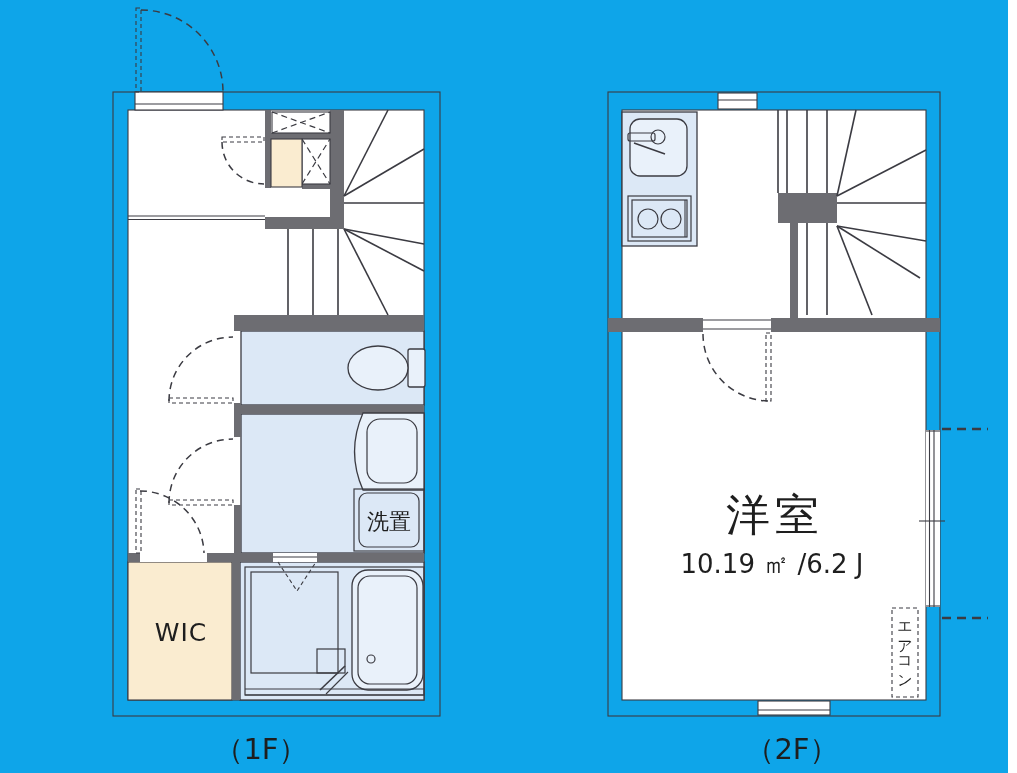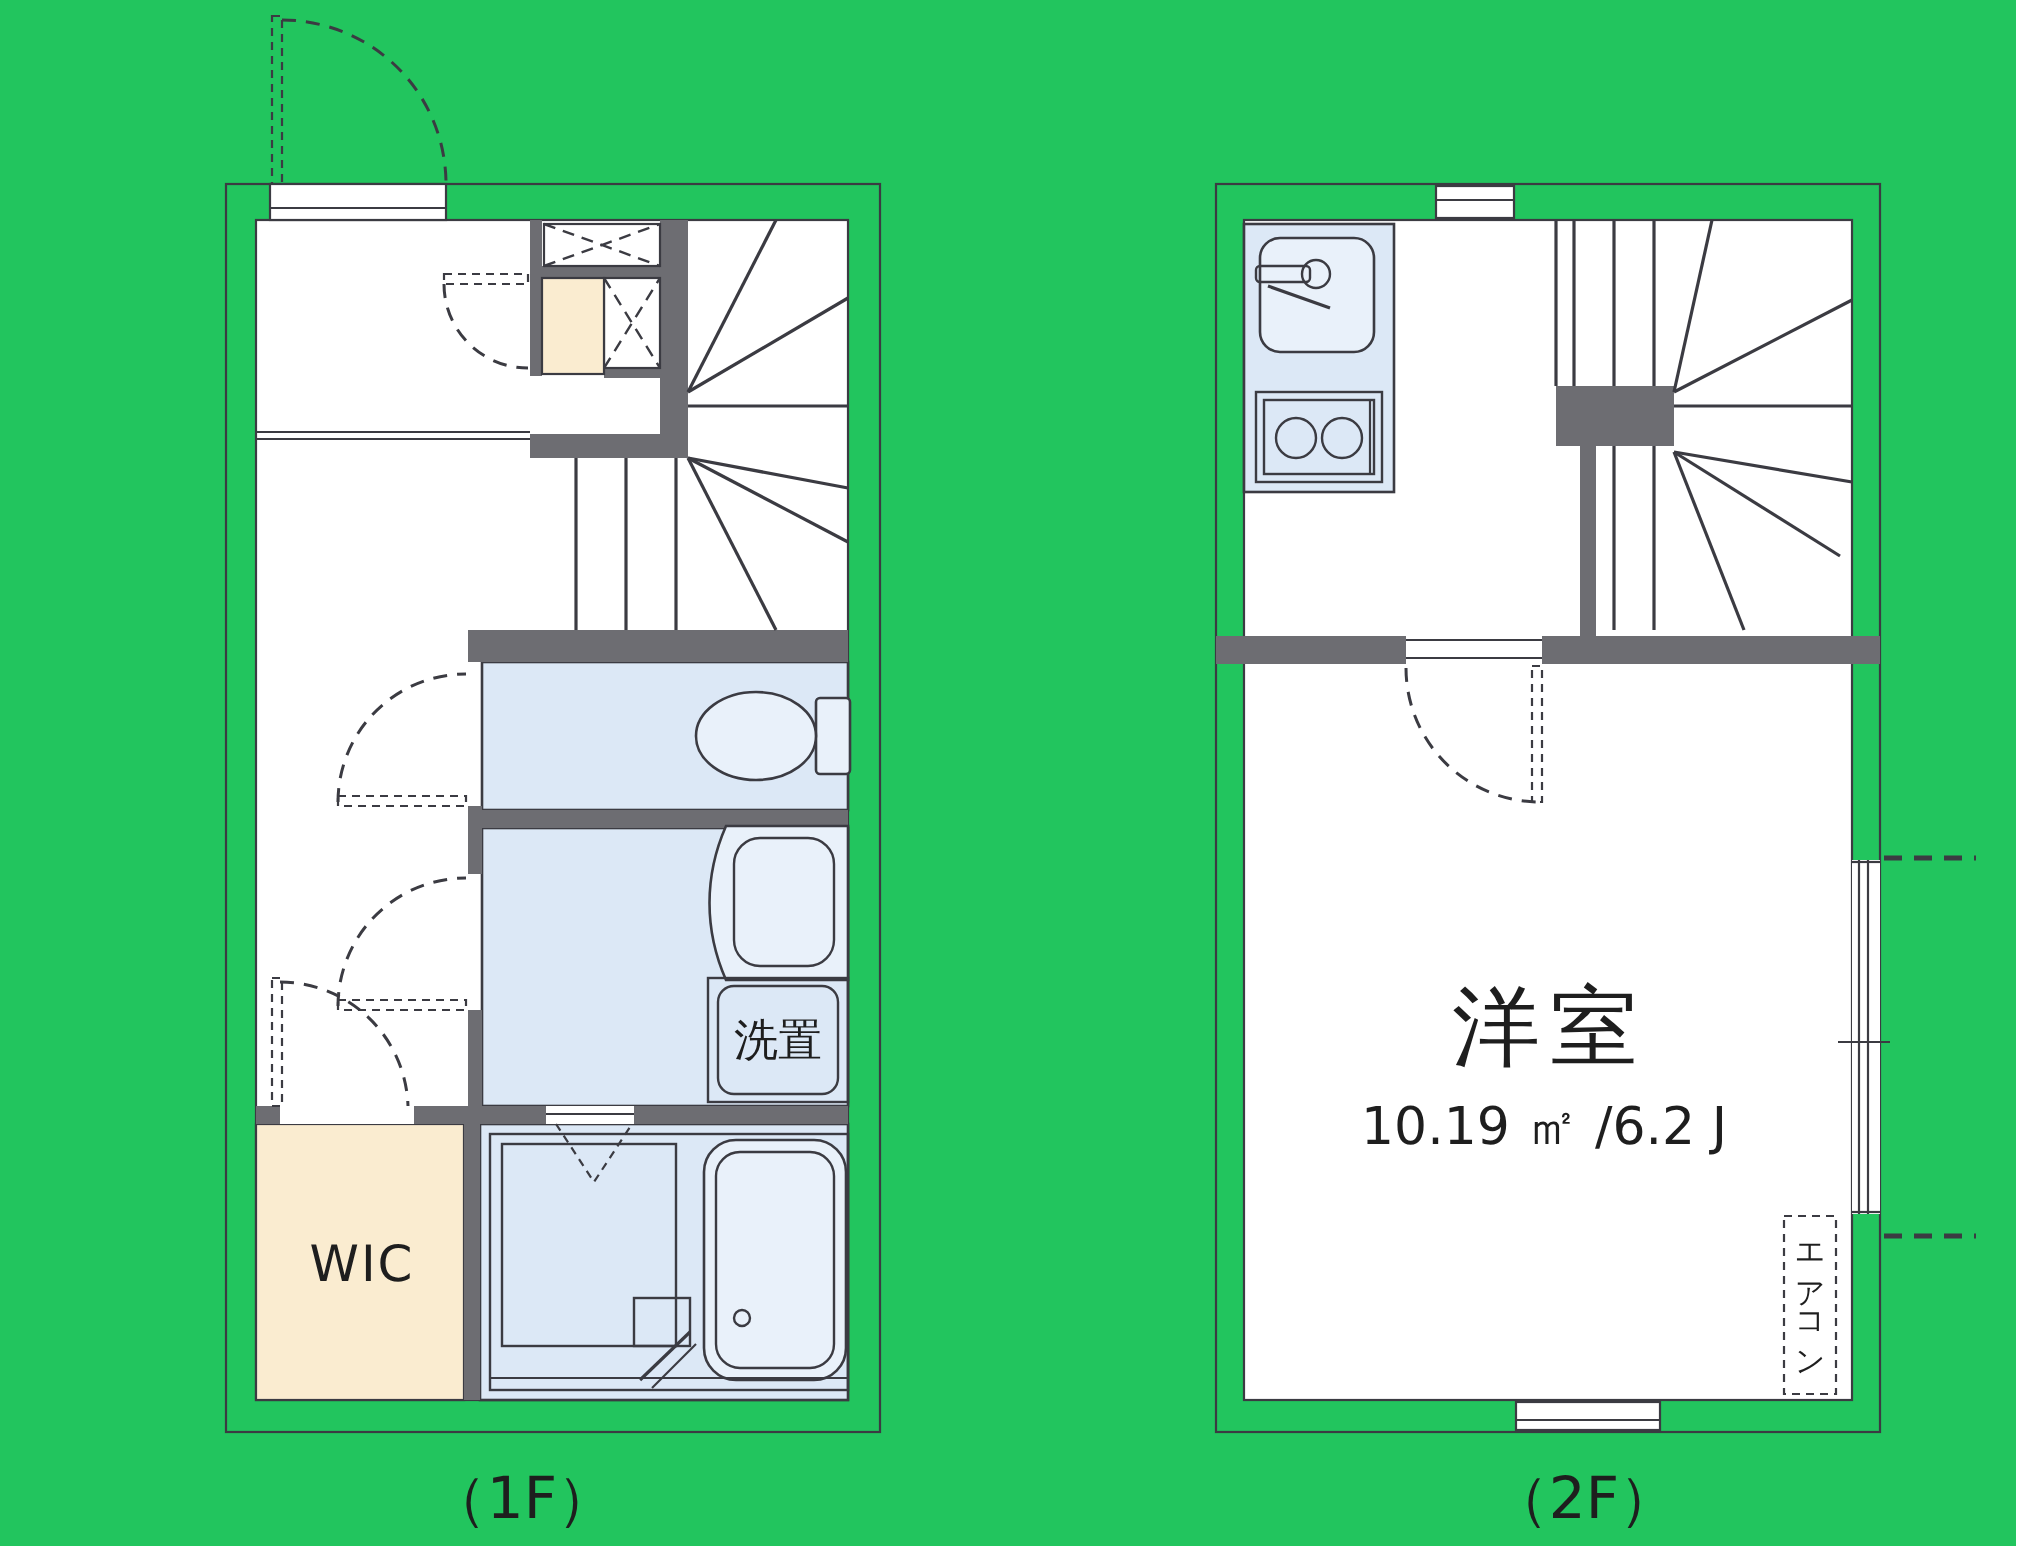--- a/index.html
+++ b/index.html
@@ -1,16 +1,16 @@
 <!DOCTYPE html>
 <html><head>
 <meta charset="utf-8">
 <style>
   html,body{margin:0;padding:0;background:#ffffff;}
-  .page{position:relative;width:1008px;height:773px;background:#22c55e;overflow:hidden;}
+  .page{position:relative;width:1008px;height:773px;background:#0ea5e9;overflow:hidden;}
   svg{display:block;}
   .ln{stroke:#3b3b42;stroke-width:1.6;fill:none;}
   .thin{stroke:#3b3b42;stroke-width:1.1;fill:none;}
   .wht{fill:#ffffff;}
   .whts{fill:#ffffff;stroke:#3b3b42;stroke-width:1.1;}
   .dash{stroke:#3b3b42;stroke-width:1.5;fill:none;stroke-dasharray:7 5;}
   .xdash{stroke:#3b3b42;stroke-width:1.2;fill:none;stroke-dasharray:6 4;}
   .leafd{stroke:#3b3b42;stroke-width:1.1;fill:none;stroke-dasharray:4 3;}
   .fix{fill:#e9f1fa;stroke:#3b3b42;stroke-width:1.3;}
   .fixn{fill:none;stroke:#3b3b42;stroke-width:1.2;}

